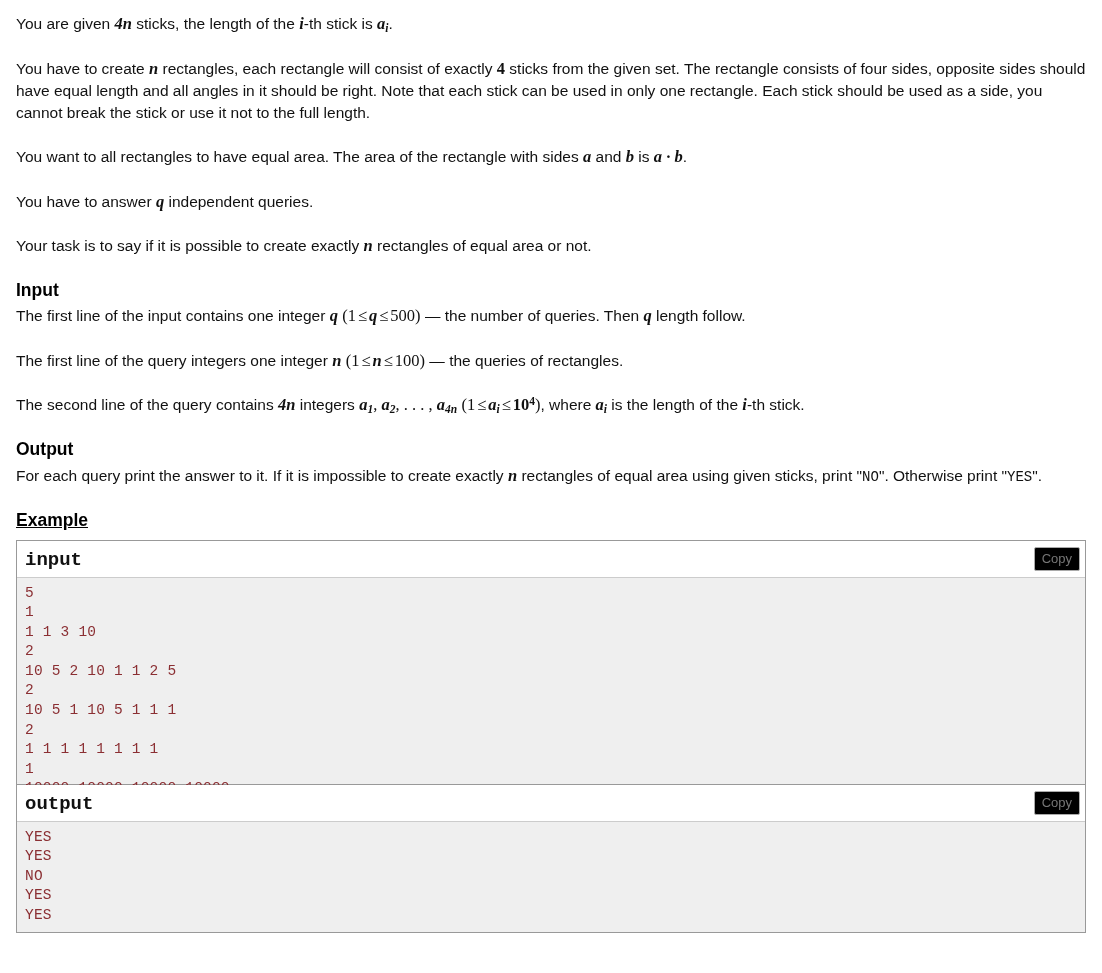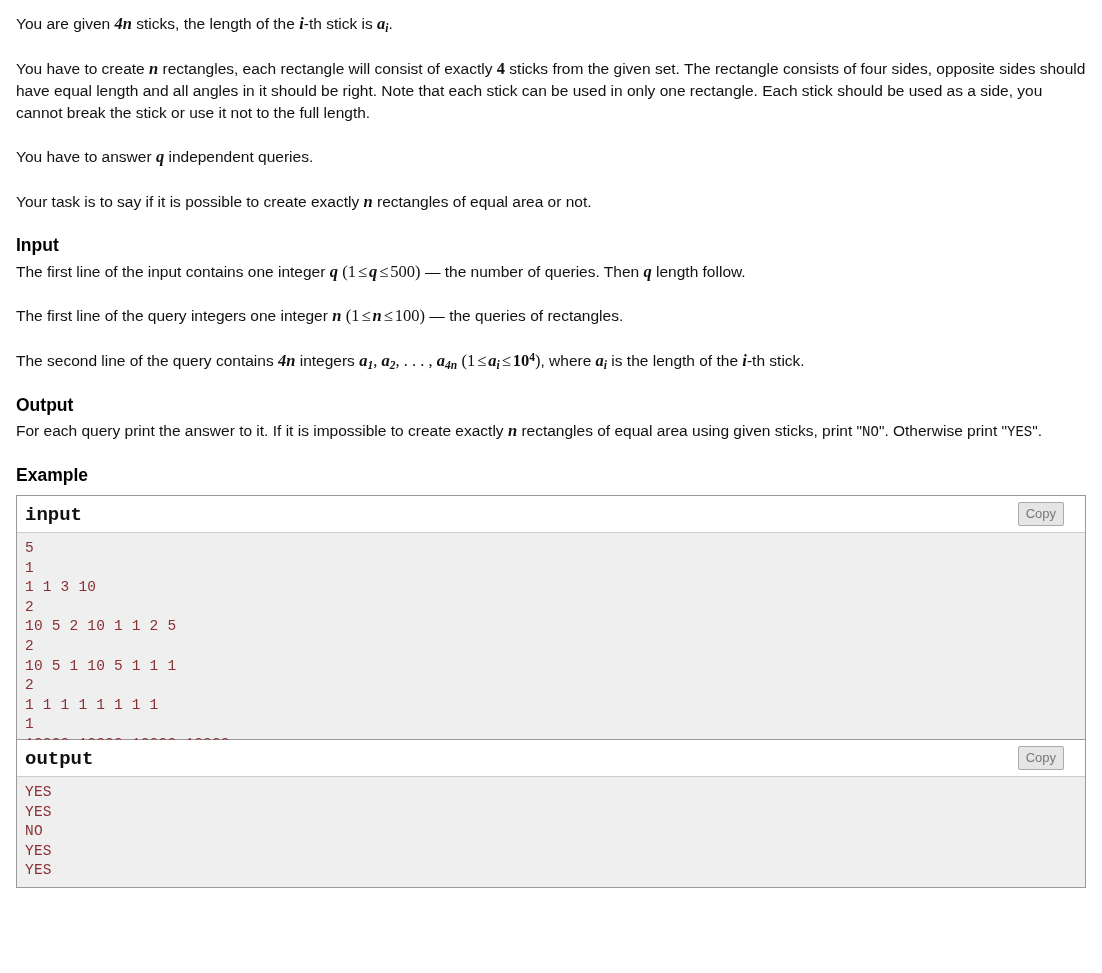--- a/index.html
+++ b/index.html
@@ -34,20 +34,21 @@
     font-family: "Liberation Sans", sans-serif;
     font-size: 17.5px;
     font-weight: bold;
     color: #000000;
     margin: 0 0 3px 0;
     line-height: 1.3;
   }
   .section-title.example-title {
     margin-top: 17px;
     margin-bottom: 8px;
+    text-decoration: underline;
   }
   .mn {
     font-family: "Liberation Serif", "DejaVu Serif", serif;
     font-style: normal;
     font-size: 16.5px;
   }
   .mb {
     font-family: "Liberation Serif", "DejaVu Serif", serif;
     font-style: italic;
     font-weight: bold;
@@ -107,24 +108,24 @@
   }
   .sample-head .title {
     font-family: "Liberation Mono", "DejaVu Sans Mono", monospace;
     font-size: 19px;
     font-weight: bold;
     color: #111111;
     line-height: 20px;
   }
   .copy-btn {
     position: absolute;
-    right: 21px;
+    right: 5px;
     top: 6px;
     border: 1px solid #aaaaaa;
-    background: #e5e5e5;
+    background: #000000;
     color: #777777;
     font-family: "Liberation Sans", sans-serif;
     font-size: 13px;
     line-height: 15px;
     padding: 3px 7px 4px 7px;
     border-radius: 2px;
     cursor: pointer;
   }
   .sample-body {
     background: #efefef;
@@ -148,20 +149,23 @@
 <div class="page">
 
   <p class="para">
     <span>You are given </span><span class="mb">4n</span><span> sticks, the length of the </span><span class="mb">i</span><span>-th stick is </span><span class="mb">a</span><sub class="msub-b">i</sub><span>.</span>
   </p>
 
   <p class="para">
     <span>You have to create </span><span class="mb">n</span><span> rectangles, each rectangle will consist of exactly </span><span class="num-b">4</span><span> sticks from the given set. The rectangle consists of four sides, opposite sides should have equal length and all angles in it should be right. Note that each stick can be used in only one rectangle. Each stick should be used as a side, you cannot break the stick or use it not to the full length.</span>
   </p>
 
+  <p class="para">
+    <span>You want to all rectangles to have equal area. The area of the rectangle with sides </span><span class="mb">a</span><span> and </span><span class="mb">b</span><span> is </span><span class="mb">a · b</span><span>.</span>
+  </p>
 
   <p class="para">
     <span>You have to answer </span><span class="mb">q</span><span> independent queries.</span>
   </p>
 
   <p class="para">
     <span>Your task is to say if it is possible to create exactly </span><span class="mb">n</span><span> rectangles of equal area or not.</span>
   </p>
 
   <h2 class="section-title">Input</h2>

